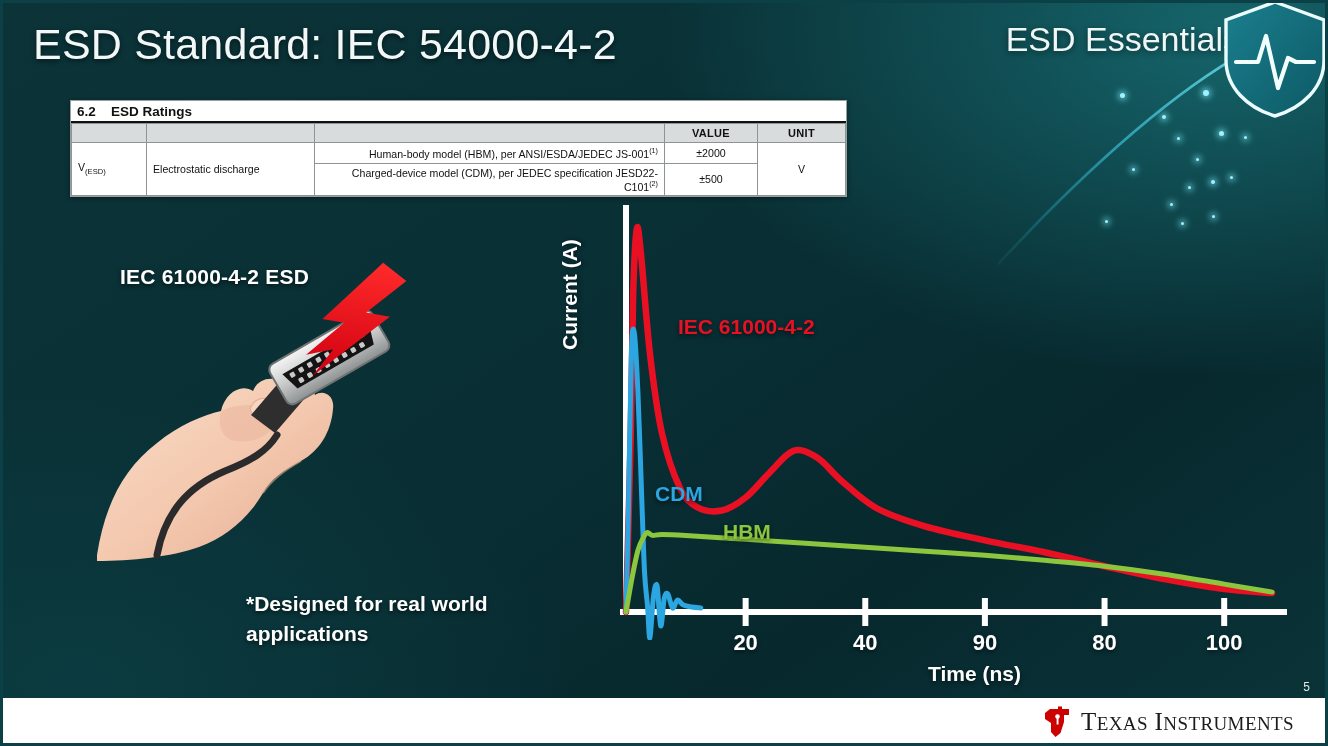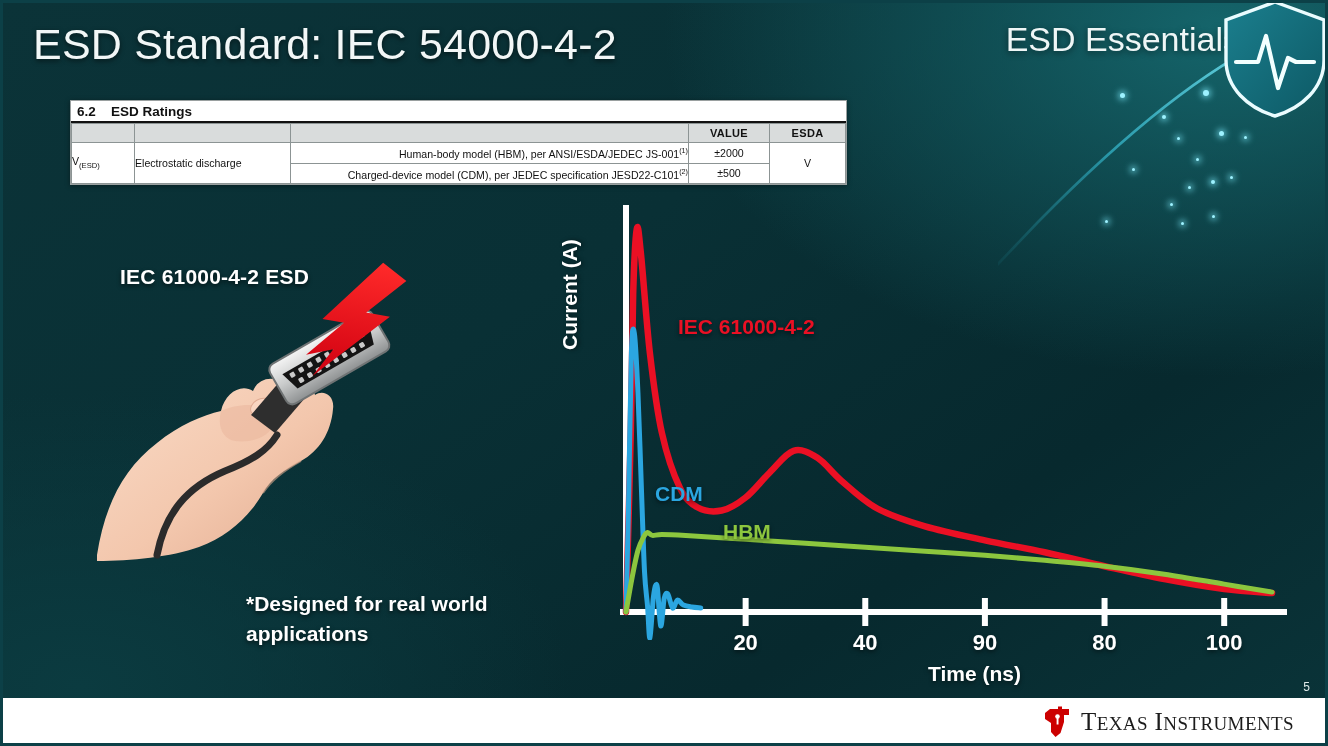--- a/index.html
+++ b/index.html
@@ -33,21 +33,21 @@
   .dsheet{
     position:absolute;left:70px;top:100px;width:775px;background:#ffffff;
     border:1px solid #9aa0a0;box-shadow:0 1px 5px rgba(0,0,0,.4);
   }
   .dsheet .dhead{
     padding:3px 0 2px 6px;font-size:13.5px;font-weight:bold;color:#111;
     border-bottom:2px solid #111;
   }
   .dsheet .dhead .num{display:inline-block;width:34px;}
   table.esd{border-collapse:collapse;width:100%;table-layout:fixed;font-size:10.6px;color:#111;}
-  table.esd td,table.esd th{border:1px solid #8c9494;padding:3px 0;vertical-align:middle;}
+  table.esd td,table.esd th{border:1px solid #8c9494;padding:3px 6px;vertical-align:middle;}
   table.esd th{background:#d9dcdc;font-size:11px;font-weight:bold;text-align:center;letter-spacing:.3px;}
   .c-sym{width:62px;text-align:left;}
   .c-par{width:155px;text-align:left;}
   .c-desc{text-align:right;}
   .c-val{width:80px;text-align:center;}
   .c-unit{width:75px;text-align:center;}
   .hdr-blank{background:#d9dcdc;}
   sub{font-size:7.6px;}
   sup{font-size:7.2px;}
   
@@ -142,21 +142,21 @@
     <div class="dhead">
       <span class="num">6.2</span><span>ESD Ratings</span>
     </div>
     <table class="esd">
       <thead>
         <tr>
           <th class="c-sym hdr-blank"></th>
           <th class="c-par hdr-blank"></th>
           <th class="c-desc hdr-blank"></th>
           <th class="c-val">VALUE</th>
-          <th class="c-unit">ESDA</th>
+          <th class="c-unit">UNIT</th>
         </tr>
       </thead>
       <tbody>
         <tr>
           <td class="c-sym" rowspan="2"><span>V</span><sub>(ESD)</sub></td>
           <td class="c-par" rowspan="2">Electrostatic discharge</td>
           <td class="c-desc"><span>Human-body model (HBM), per ANSI/ESDA/JEDEC JS-001</span><sup>(1)</sup></td>
           <td class="c-val">±2000</td>
           <td class="c-unit" rowspan="2">V</td>
         </tr>

